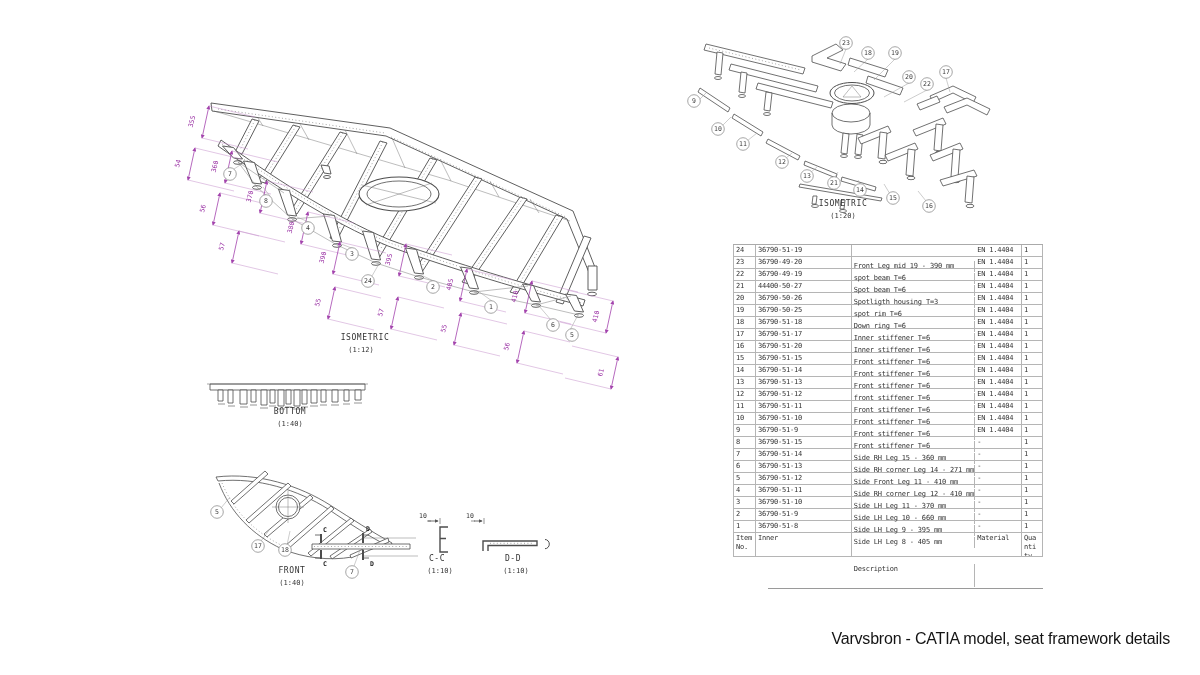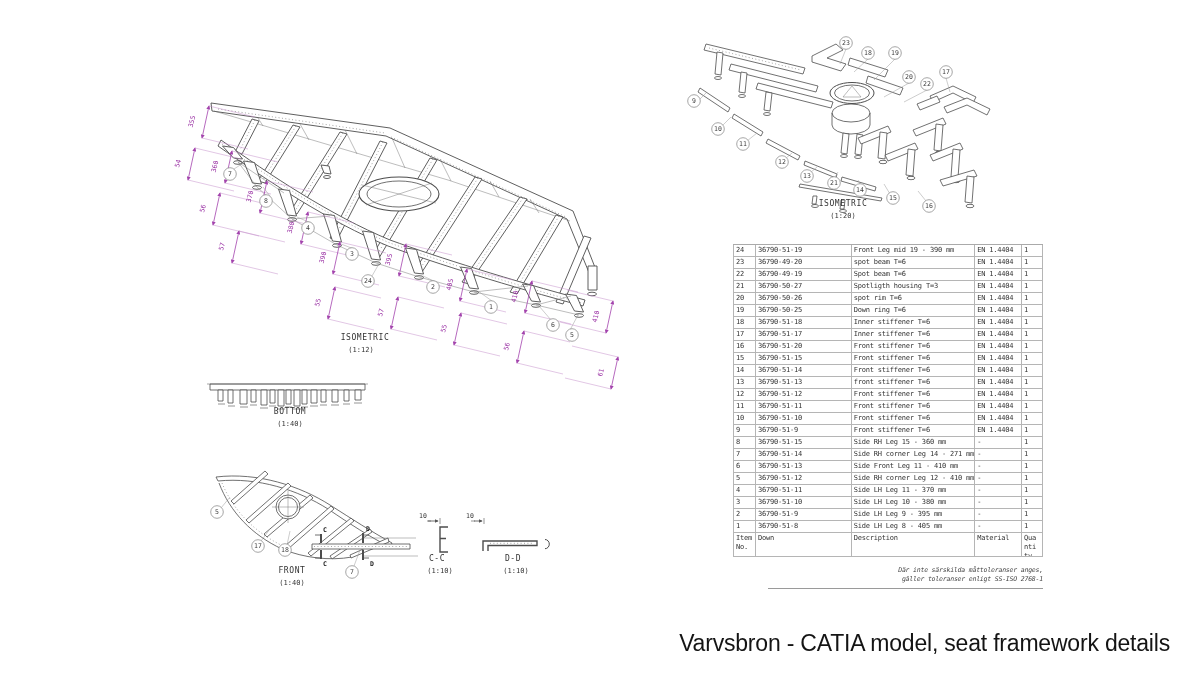--- a/index.html
+++ b/index.html
@@ -23,32 +23,32 @@
   .thin{stroke:#6b6b6b;stroke-width:0.45;fill:none;}
   .dots{stroke:#5a5a5a;stroke-width:0.55;fill:none;stroke-dasharray:1,2.4;}
 
   
   .bom{position:absolute;left:733px;top:244px;width:310px;color:#333;
        font-size:7px;letter-spacing:-0.2px;border-top:1px solid #aaa;}
   .bom-row{display:flex;height:12px;box-sizing:border-box;border-bottom:1px solid #b5b5b5;
            border-left:1px solid #b5b5b5;align-items:center;}
   .bom-row .c{box-sizing:border-box;height:100%;border-right:1px solid #b5b5b5;
               padding:1px 2px 0 2px;overflow:hidden;white-space:nowrap;}
-  .c-item{width:22px;} .c-title{width:96px;} .c-desc{width:124px;}
+  .c-item{width:22px;} .c-title{width:96px;} .c-desc{width:124px;margin-top:31px;}
   .c-mat{width:47px;} .c-qty{width:21px;}
   .bom-header{height:24px;align-items:flex-start;}
   .bom-header .c{white-space:normal;word-break:break-all;line-height:1.25;}
 
   .tol-note{position:absolute;right:157px;top:566px;width:300px;text-align:right;
             font-size:6.5px;font-style:italic;color:#444;line-height:1.45;letter-spacing:-0.2px;}
   .tol-rule{position:absolute;left:768px;top:588px;width:275px;height:0;
             border-top:1px solid #9a9a9a;}
 
   .caption{position:absolute;right:30px;top:630px;font-family:"Liberation Sans",sans-serif;
-           font-size:23px;letter-spacing:-0.2px;color:#141414;}
+           font-size:16px;letter-spacing:-0.2px;color:#141414;}
 </style>
 </head>
 <body>
 
 <div class="canvas">
 
 <svg width="1200" height="675" viewBox="0 0 1200 675">
   <defs>
     <marker id="arr" viewBox="0 0 6 6" refX="5" refY="3" markerWidth="5" markerHeight="5" orient="auto-start-reverse">
       <path d="M0,0 L6,3 L0,6 Z" fill="#a343ad"></path>
@@ -464,21 +464,21 @@
       </div>
         <div class="bom-row">
         <div class="c c-item">22</div>
         <div class="c c-title">36790-49-19</div>
         <div class="c c-desc">Spot beam T=6</div>
         <div class="c c-mat">EN 1.4404</div>
         <div class="c c-qty">1</div>
       </div>
         <div class="bom-row">
         <div class="c c-item">21</div>
-        <div class="c c-title">36790-50-27</div>
+        <div class="c c-title">44400-50-27</div>
         <div class="c c-desc">Spotligth housing T=3</div>
         <div class="c c-mat">EN 1.4404</div>
         <div class="c c-qty">1</div>
       </div>
         <div class="bom-row">
         <div class="c c-item">20</div>
         <div class="c c-title">36790-50-26</div>
         <div class="c c-desc">spot rim T=6</div>
         <div class="c c-mat">EN 1.4404</div>
         <div class="c c-qty">1</div>
@@ -591,49 +591,45 @@
         <div class="bom-row">
         <div class="c c-item">4</div>
         <div class="c c-title">36790-51-11</div>
         <div class="c c-desc">Side LH Leg 11 - 370 mm</div>
         <div class="c c-mat">-</div>
         <div class="c c-qty">1</div>
       </div>
         <div class="bom-row">
         <div class="c c-item">3</div>
         <div class="c c-title">36790-51-10</div>
-        <div class="c c-desc">Side LH Leg 10 - 380 mm</div>
+        <div class="c c-desc">Side LH Leg 10 - 660 mm</div>
         <div class="c c-mat">-</div>
         <div class="c c-qty">1</div>
       </div>
         <div class="bom-row">
         <div class="c c-item">2</div>
         <div class="c c-title">36790-51-9</div>
         <div class="c c-desc">Side LH Leg 9 - 395 mm</div>
         <div class="c c-mat">-</div>
         <div class="c c-qty">1</div>
       </div>
         <div class="bom-row">
         <div class="c c-item">1</div>
         <div class="c c-title">36790-51-8</div>
         <div class="c c-desc">Side LH Leg 8 - 405 mm</div>
         <div class="c c-mat">-</div>
         <div class="c c-qty">1</div>
       </div>
       </div>
     <div class="bom-row bom-header">
       <div class="c c-item">Item No.</div>
-      <div class="c c-title">Down</div>
+      <div class="c c-title">Inner</div>
       <div class="c c-desc">Description</div>
       <div class="c c-mat">Material</div>
       <div class="c c-qty">Quantity</div>
     </div>
   </div>
 
-  <div class="tol-note">
-    <div>Där inte särskilda måttoleranser anges,</div>
-    <div>gäller toleranser enligt SS-ISO 2768-1</div>
-  </div>
   <div class="tol-rule"></div>
 
   <div class="caption">Varvsbron - CATIA model, seat framework details</div>
 
 </div>
 
 </body></html>

